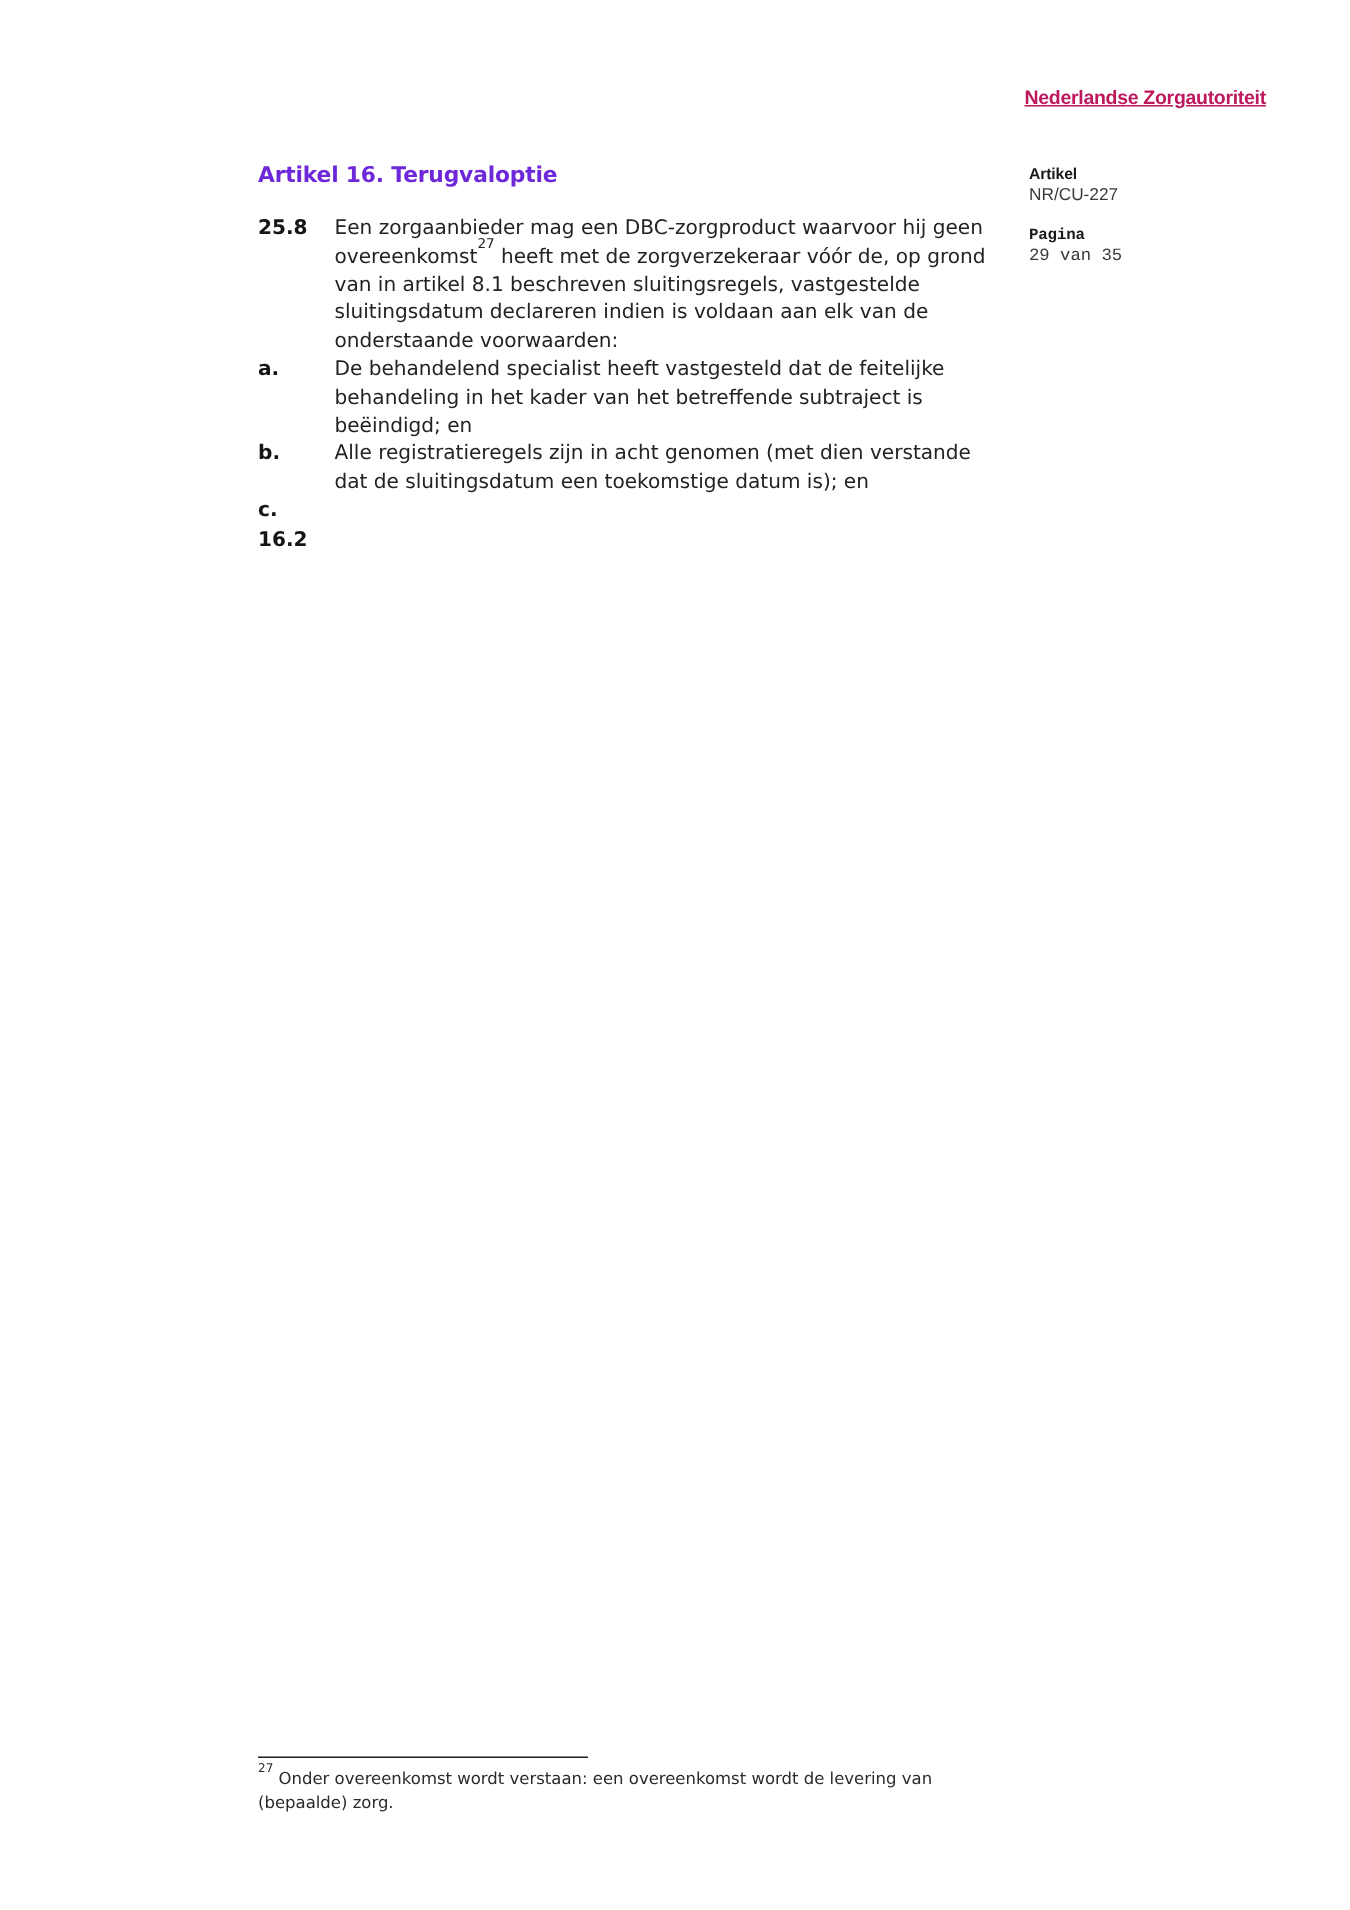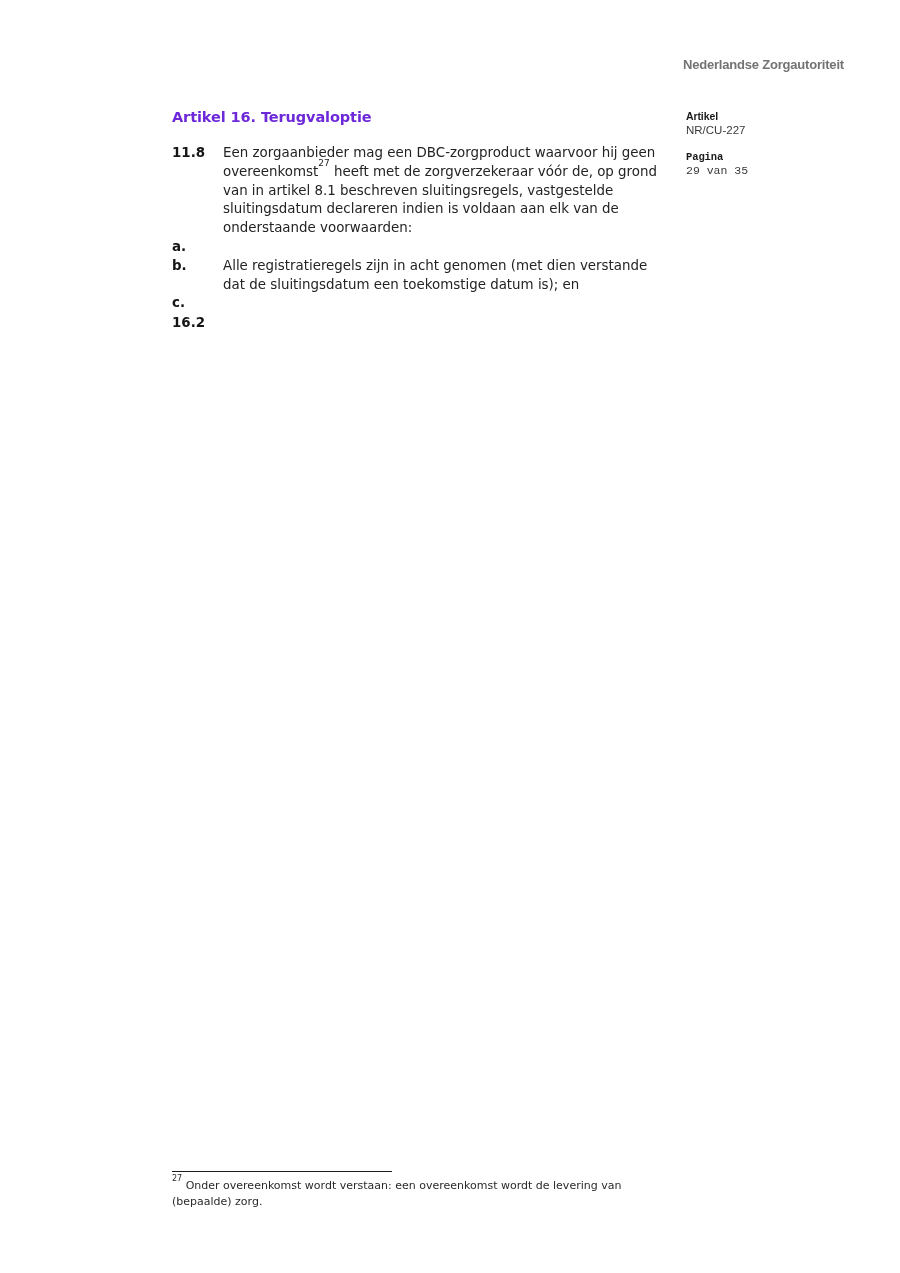--- a/index.html
+++ b/index.html
@@ -12,23 +12,24 @@
     overflow: hidden;
   }
   .page {
     position: absolute; inset: 0;
     background: #ffffff;
   }
   
   .org-name {
     position: absolute; left: 683px; top: 57px;
     font-family: "Liberation Sans", sans-serif;
-    font-size: 13px; font-weight: bold; color: #737373;
+    font-size: 13px; font-weight: bold; color: #be185d;
     letter-spacing: -0.2px;
     white-space: nowrap;
+    text-decoration: underline;
   }
   
   .meta {
     position: absolute; left: 686px; top: 110px;
     font-family: "Liberation Sans", sans-serif;
     white-space: nowrap;
   }
   .meta-label {
     font-size: 10.5px; font-weight: bold; color: #1a1a1a;
     line-height: 13px; letter-spacing: -0.1px;
@@ -88,26 +89,27 @@
       <div class="meta-label">Pagina</div>
       <div class="meta-value">29 van 35</div>
     </div>
   </div>
 
   <div class="main">
 
     <div class="article-title">Artikel 16. Terugvaloptie</div>
 
     <div class="clause">
-      <span class="clause-label">11.8</span>
+      <span class="clause-label">25.8</span>
       <span class="clause-text"><span>Een zorgaanbieder mag een DBC-zorgproduct waarvoor hij geen overeenkomst</span><sup class="fnref">27</sup><span> heeft met de zorgverzekeraar vóór de, op grond van in artikel 8.1 beschreven sluitingsregels, vastgestelde sluitingsdatum declareren indien is voldaan aan elk van de onderstaande voorwaarden:</span></span>
     </div>
 
     <div class="clause">
       <span class="clause-label">a.</span>
+      <span class="clause-text">De behandelend specialist heeft vastgesteld dat de feitelijke behandeling in het kader van het betreffende subtraject is beëindigd; en</span>
     </div>
 
     <div class="clause">
       <span class="clause-label">b.</span>
       <span class="clause-text">Alle registratieregels zijn in acht genomen (met dien verstande dat de sluitingsdatum een toekomstige datum is); en</span>
     </div>
 
     <div class="clause">
       <span class="clause-label">c.</span>
     </div>

